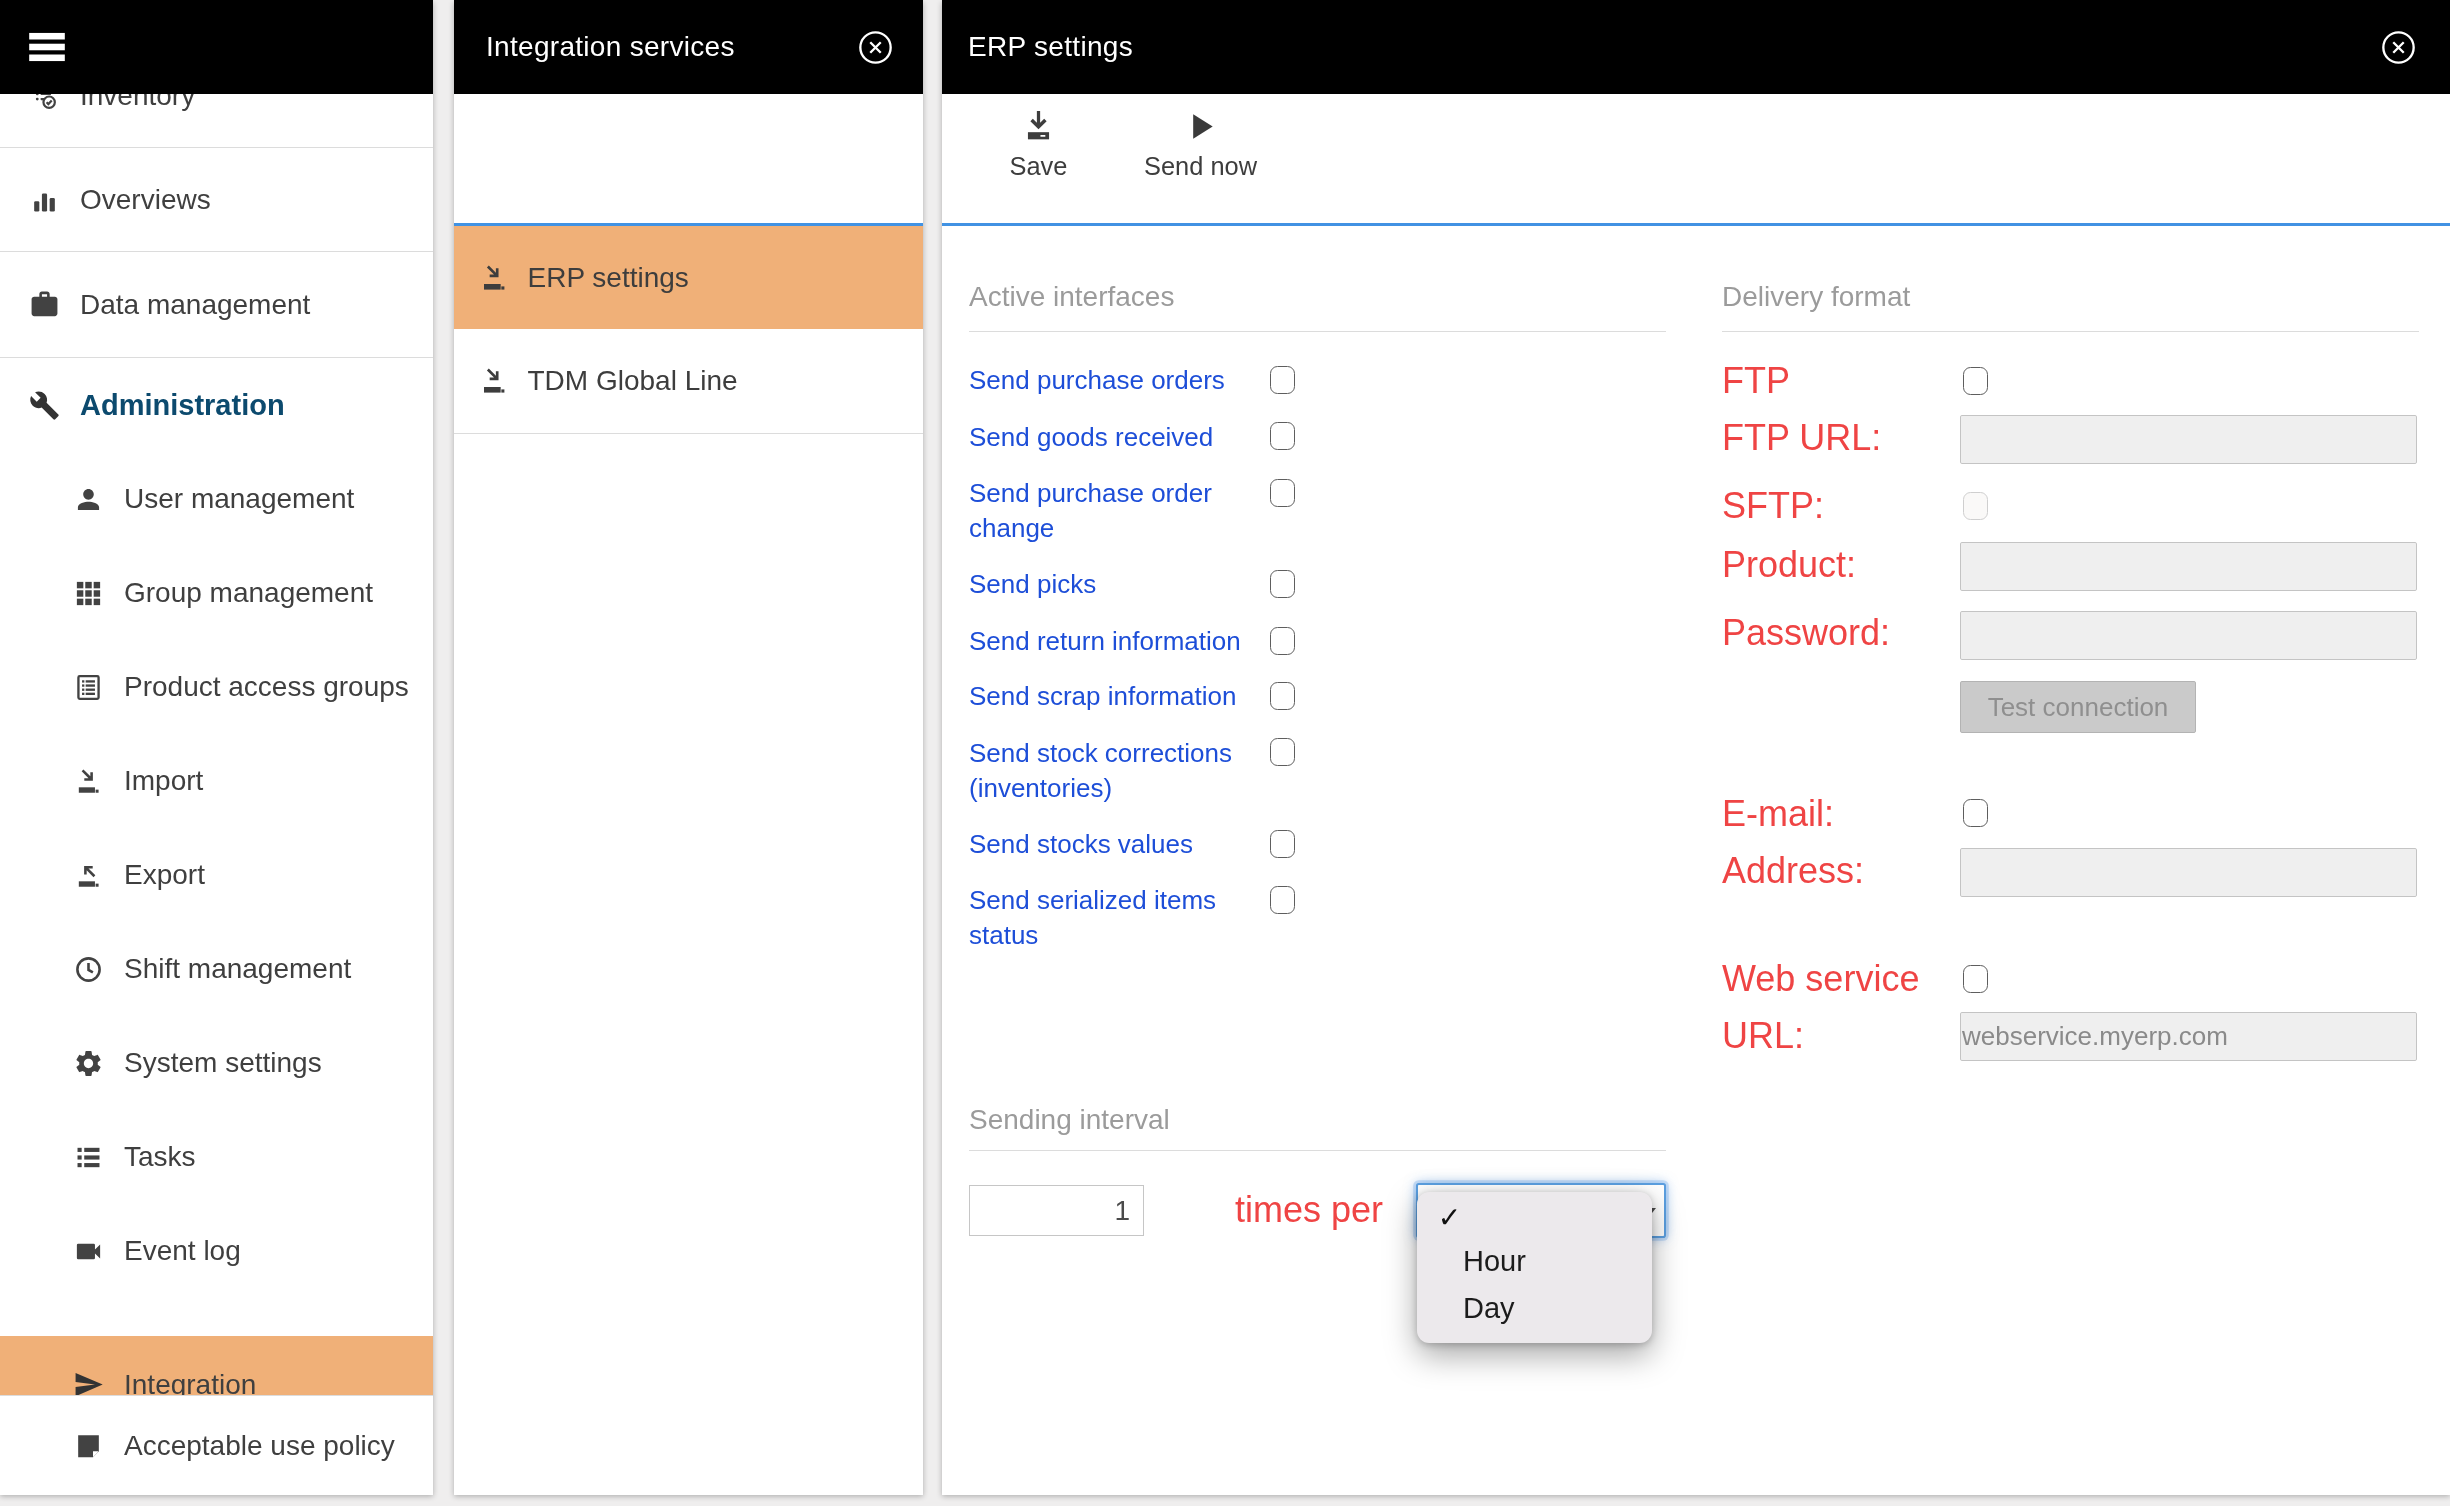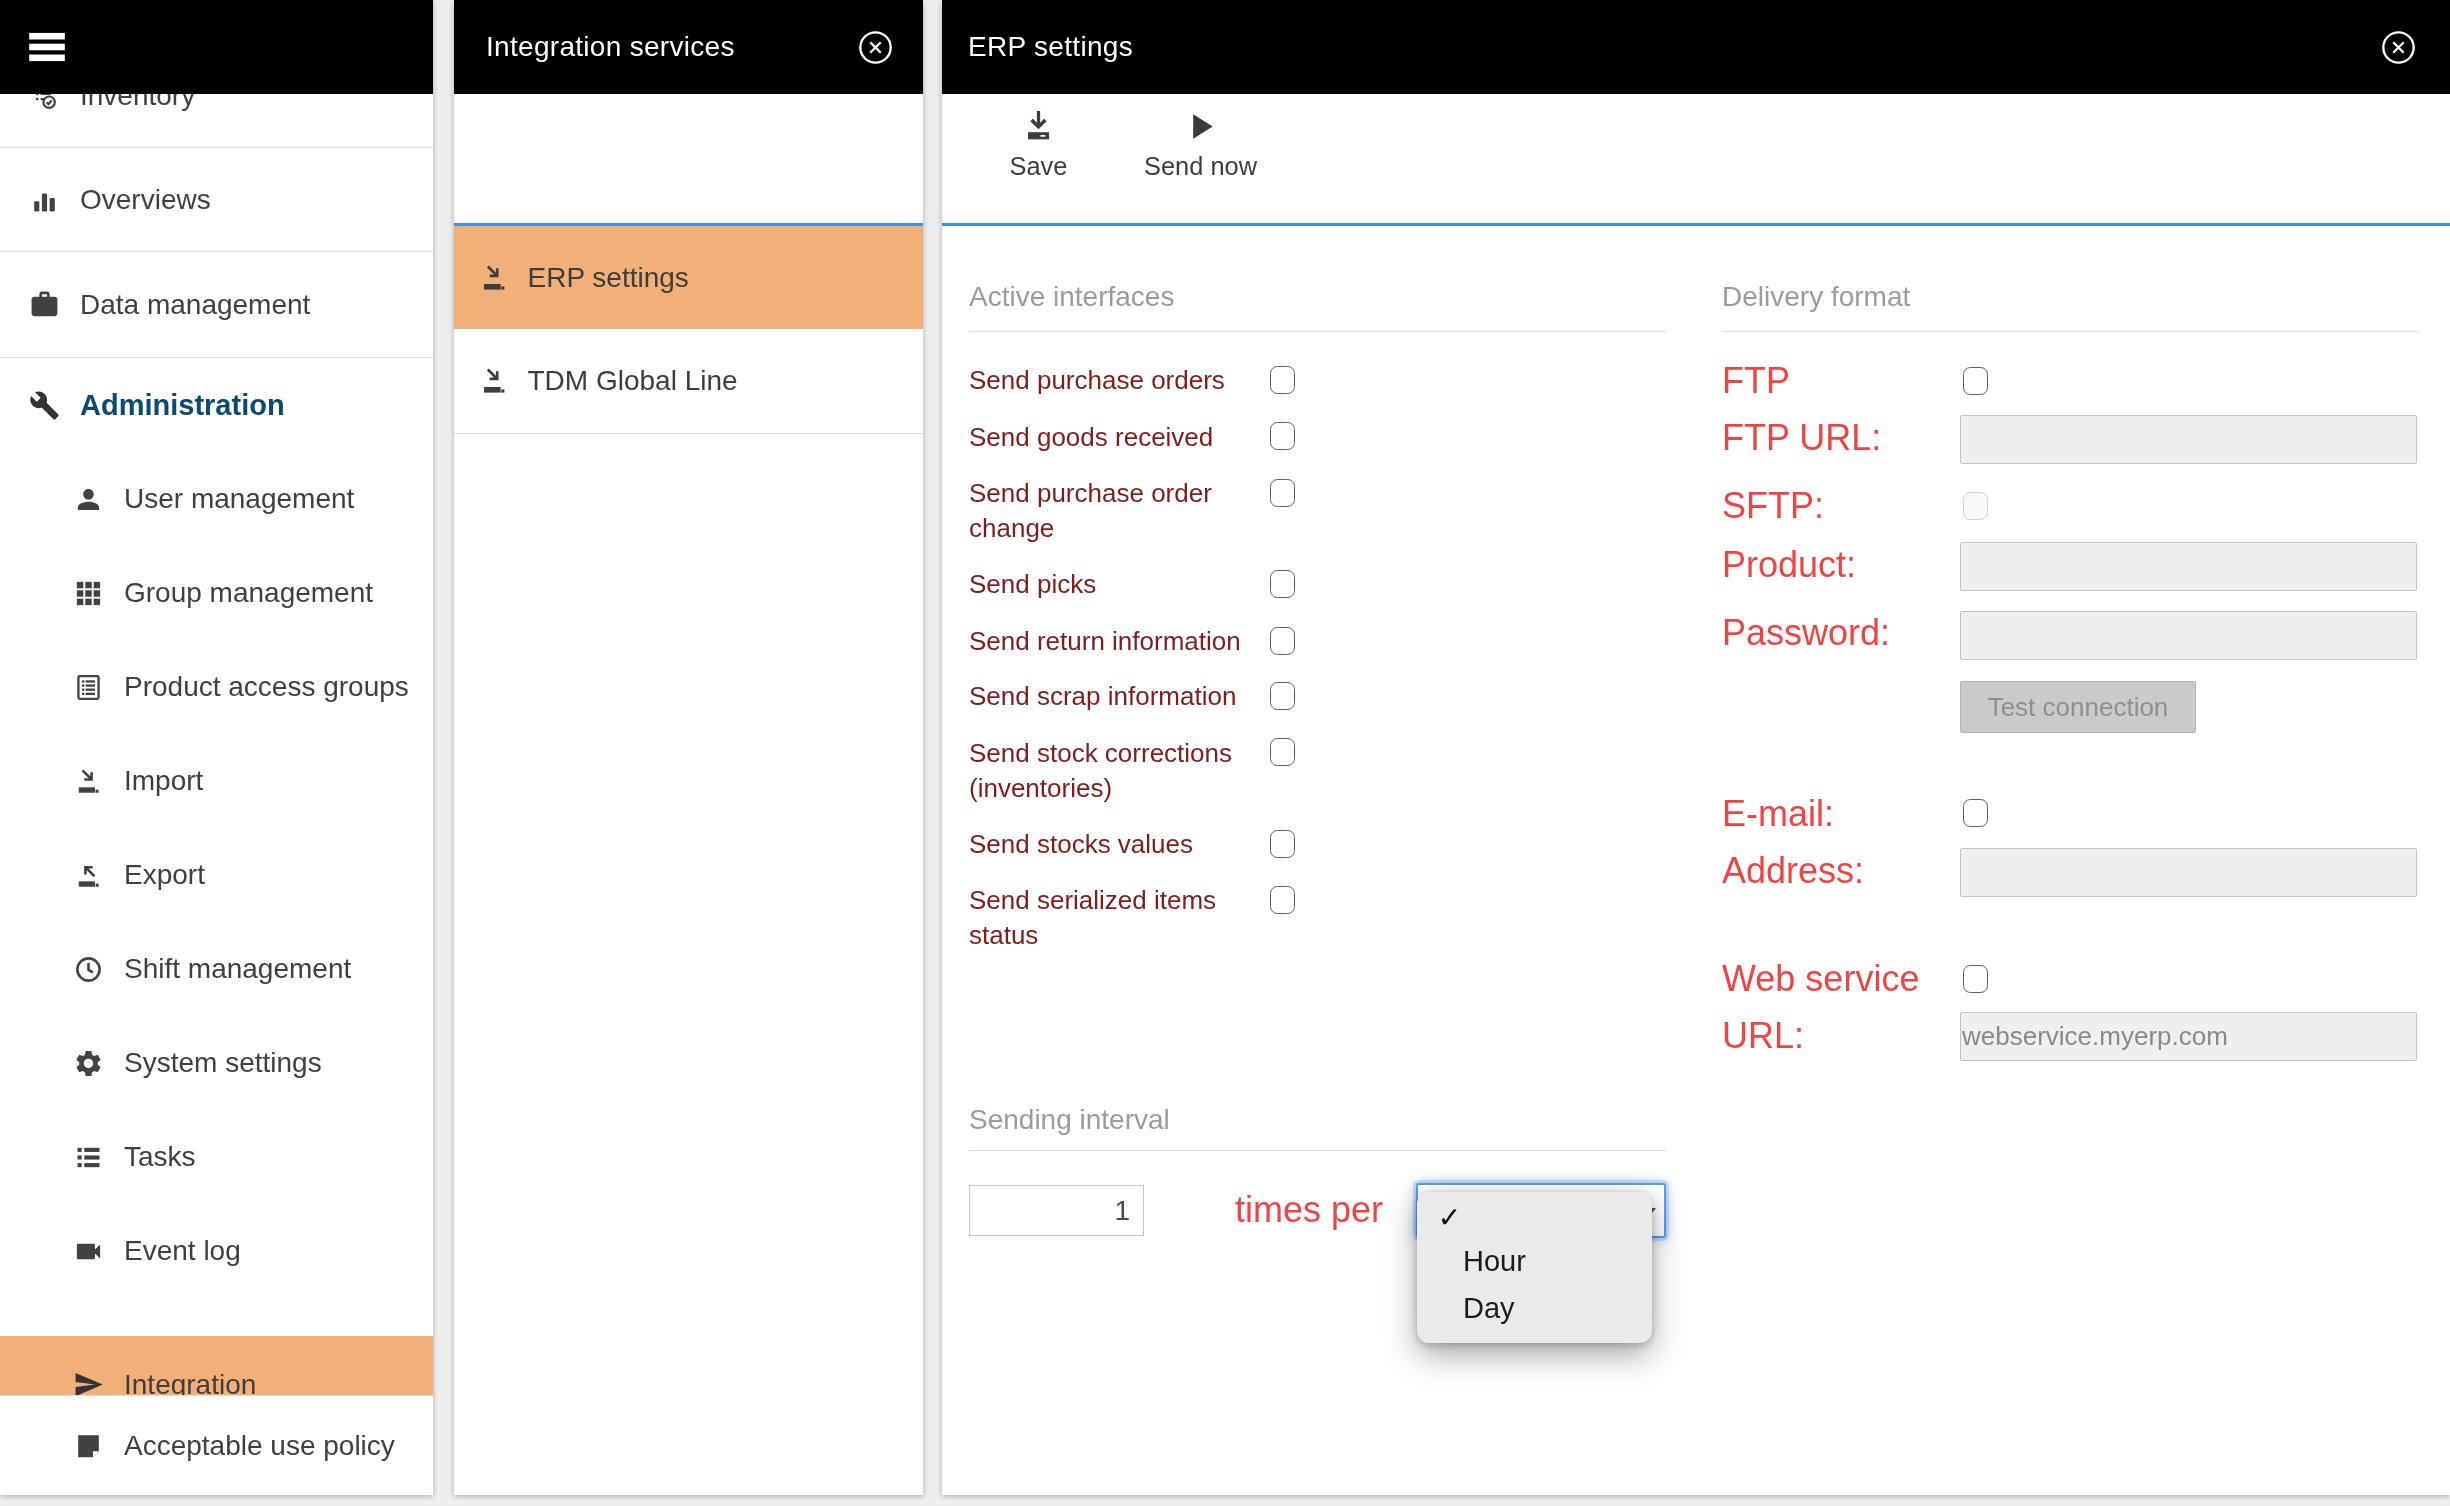--- a/index.html
+++ b/index.html
@@ -30,21 +30,21 @@
   .mlabel{font-size:28px;color:#3d3d3d;}
   
   #panel-main{left:942px;width:1508px;}
   .tool-btn{position:absolute;top:107px;display:flex;flex-direction:column;align-items:center;cursor:pointer;}
   .tool-btn .ticon{width:39px;height:39px;}
   .tool-btn .ticon svg{width:100%;height:100%;display:block;}
   .tool-btn .tlabel{font-size:25.4px;color:#3d3d3d;margin-top:5.6px;white-space:nowrap;}
   .col{position:absolute;top:226px;width:697px;}
   .sec-title{position:absolute;left:0;font-size:28px;color:#9b9b9b;line-height:34px;}
   .sec-rule{position:absolute;left:0;right:0;border-top:0.9px solid #dcdcdc;}
-  .opt-label{position:absolute;left:0;width:315px;font-size:26px;line-height:35px;color:#7f1d1d;}
+  .opt-label{position:absolute;left:0;width:315px;font-size:26px;line-height:35px;color:#1d4ed8;}
   .cb{position:absolute;width:25.4px;height:28px;border:1.9px solid #5e5e5e;border-radius:7.5px;background:#fff;box-sizing:border-box;}
   .cb.disabled{border-color:#cfcfcf;background:#faf9f8;}
   .flabel{position:absolute;left:0;font-size:36px;line-height:35px;color:#ef4444;white-space:nowrap;}
   .ginput{position:absolute;left:238px;width:457px;height:49px;background:#efefef;border:0.9px solid #c4c4c4;border-radius:1.9px;box-sizing:border-box;font-size:26px;color:#8a8a8a;padding:0 1px;font-family:"Liberation Sans",sans-serif;}
   .gbtn{position:absolute;left:238px;width:236px;height:52px;background:#cacaca;border:0.9px solid #b3b3b3;border-radius:1.9px;color:#8f8f8f;font-size:26px;display:flex;align-items:center;justify-content:center;box-sizing:border-box;}
   .num-input{position:absolute;left:0;top:959px;width:175px;height:51px;border:1.9px solid #c6c6c6;background:#fff;box-sizing:border-box;text-align:right;padding-right:13px;font-size:28px;color:#4a4a4a;font-family:"Liberation Sans",sans-serif;border-radius:0;}
   .select-box{position:absolute;left:447px;top:957px;width:250px;height:55px;background:#fff;border:2.8px solid #5b9fe0;border-radius:2.8px;box-sizing:border-box;box-shadow:0 0 0 2.8px rgba(120,175,235,.35),0 0 11.3px rgba(74,144,226,.55);}
   .select-chevron{position:absolute;right:8.5px;top:22.6px;width:0;height:0;border-left:8.5px solid transparent;border-right:8.5px solid transparent;border-top:10.3px solid #4a4a4a;}
   .popup{position:absolute;left:448px;top:966px;width:235px;height:151px;background:#ece9ec;border-radius:12.2px;box-shadow:0 11.3px 32px rgba(0,0,0,.35),0 1.9px 7.5px rgba(0,0,0,.2);z-index:10;}
   .popup .pcheck{position:absolute;left:20.7px;top:7.5px;font-size:28px;color:#111;line-height:36px;}

